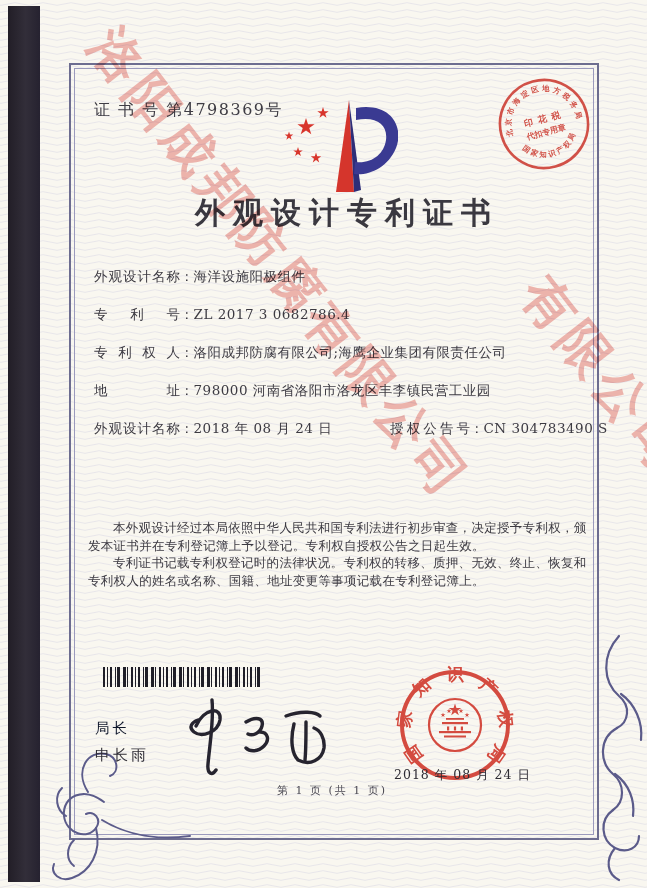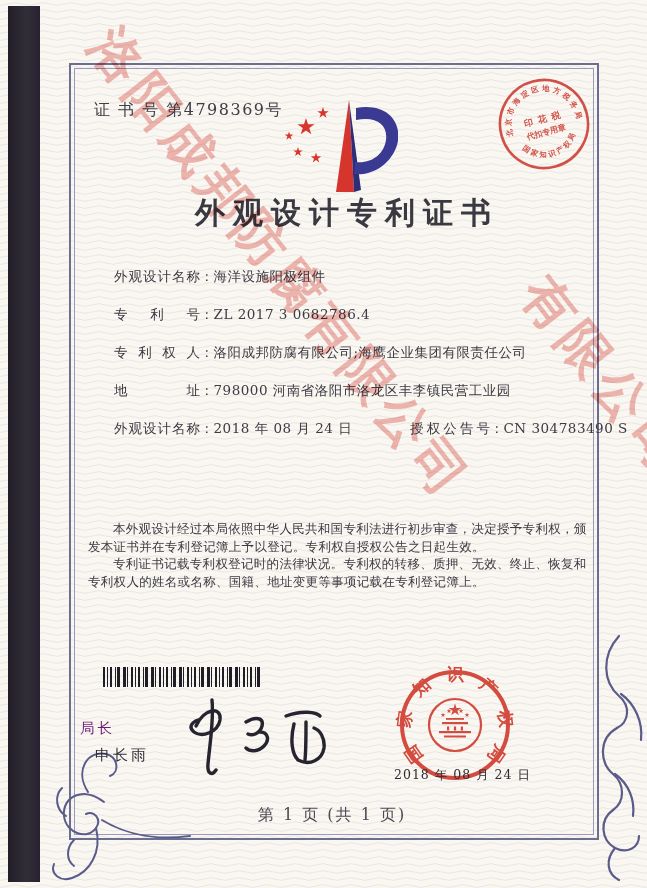--- a/index.html
+++ b/index.html
@@ -25,40 +25,40 @@
   .flourish{z-index:3;}
   #cert-no{left:94px;top:100px;font-size:16px;color:#3e3c44;letter-spacing:1.5px;z-index:4;}
   #logo{left:276px;top:94px;z-index:4;}
   #tax-stamp{left:497px;top:77px;z-index:6;opacity:.88;}
   #page-title{
     left:84px;top:193px;width:526px;text-align:center;z-index:4;
     font-size:30px;font-weight:700;letter-spacing:8px;color:#3a3840;
   }
   #fields{left:94px;top:266px;width:500px;font-size:13.5px;color:#3c3a42;z-index:4;}
   .field-row{height:38px;line-height:20px;position:relative;}
-  .flabel{display:inline-block;width:86px;text-align:justify;text-align-last:justify;vertical-align:top;margin-left:20px;}
+  .flabel{display:inline-block;width:86px;text-align:justify;text-align-last:justify;vertical-align:top;}
   .fcolon{display:inline-block;}
   .fvalue{letter-spacing:.5px;}
   .grant-right{position:absolute;left:296px;top:0;white-space:nowrap;}
   .grant-right .flabel{width:80px;}
   #paras{left:88px;top:520px;width:504px;z-index:4;
     font-size:12.5px;line-height:17.6px;color:#3c3a42;letter-spacing:.3px;}
-  #paras p{margin:0;text-indent:2em;}
+  #paras p{margin:0;text-indent:2em;font-family:Liberation Serif, serif;}
   #barcode{
     left:103px;top:667px;width:160px;height:20px;z-index:4;
     background-image:
       repeating-linear-gradient(90deg,#1f1e27 0 1.5px,transparent 1.5px 4px),
       repeating-linear-gradient(90deg,#1f1e27 0 2px,transparent 2px 7px);
   }
-  #signer-title{left:80px;top:719px;font-size:14.5px;letter-spacing:3px;color:#701a75;z-index:4;}
+  #signer-title{left:95px;top:719px;font-size:14.5px;letter-spacing:3px;color:#0f172a;z-index:4;}
   #signer-name{left:95px;top:746px;font-size:15px;letter-spacing:3px;color:#2f2d35;z-index:4;}
   #signature{left:168px;top:692px;z-index:5;}
   #seal{left:375px;top:645px;z-index:6;opacity:.93;}
   #seal-date{left:394px;top:767px;font-size:12.5px;letter-spacing:1px;color:#2d2b33;z-index:7;}
-  #page-footer{left:242px;top:805px;width:180px;text-align:center;font-size:16px;
+  #page-footer{left:242px;top:783px;width:180px;text-align:center;font-size:11px;
     letter-spacing:2px;color:#4b4953;z-index:4;}
   .watermark{
     font-weight:700;color:rgba(224,88,82,.42);mix-blend-mode:multiply;
     transform-origin:0 0;white-space:nowrap;z-index:8;
     font-size:52px;letter-spacing:6px;
   }
   #wm-main{left:128px;top:14px;transform:rotate(52deg);}
   #wm-tail{left:560px;top:262px;transform:rotate(52deg);}
 </style>
 </head>

